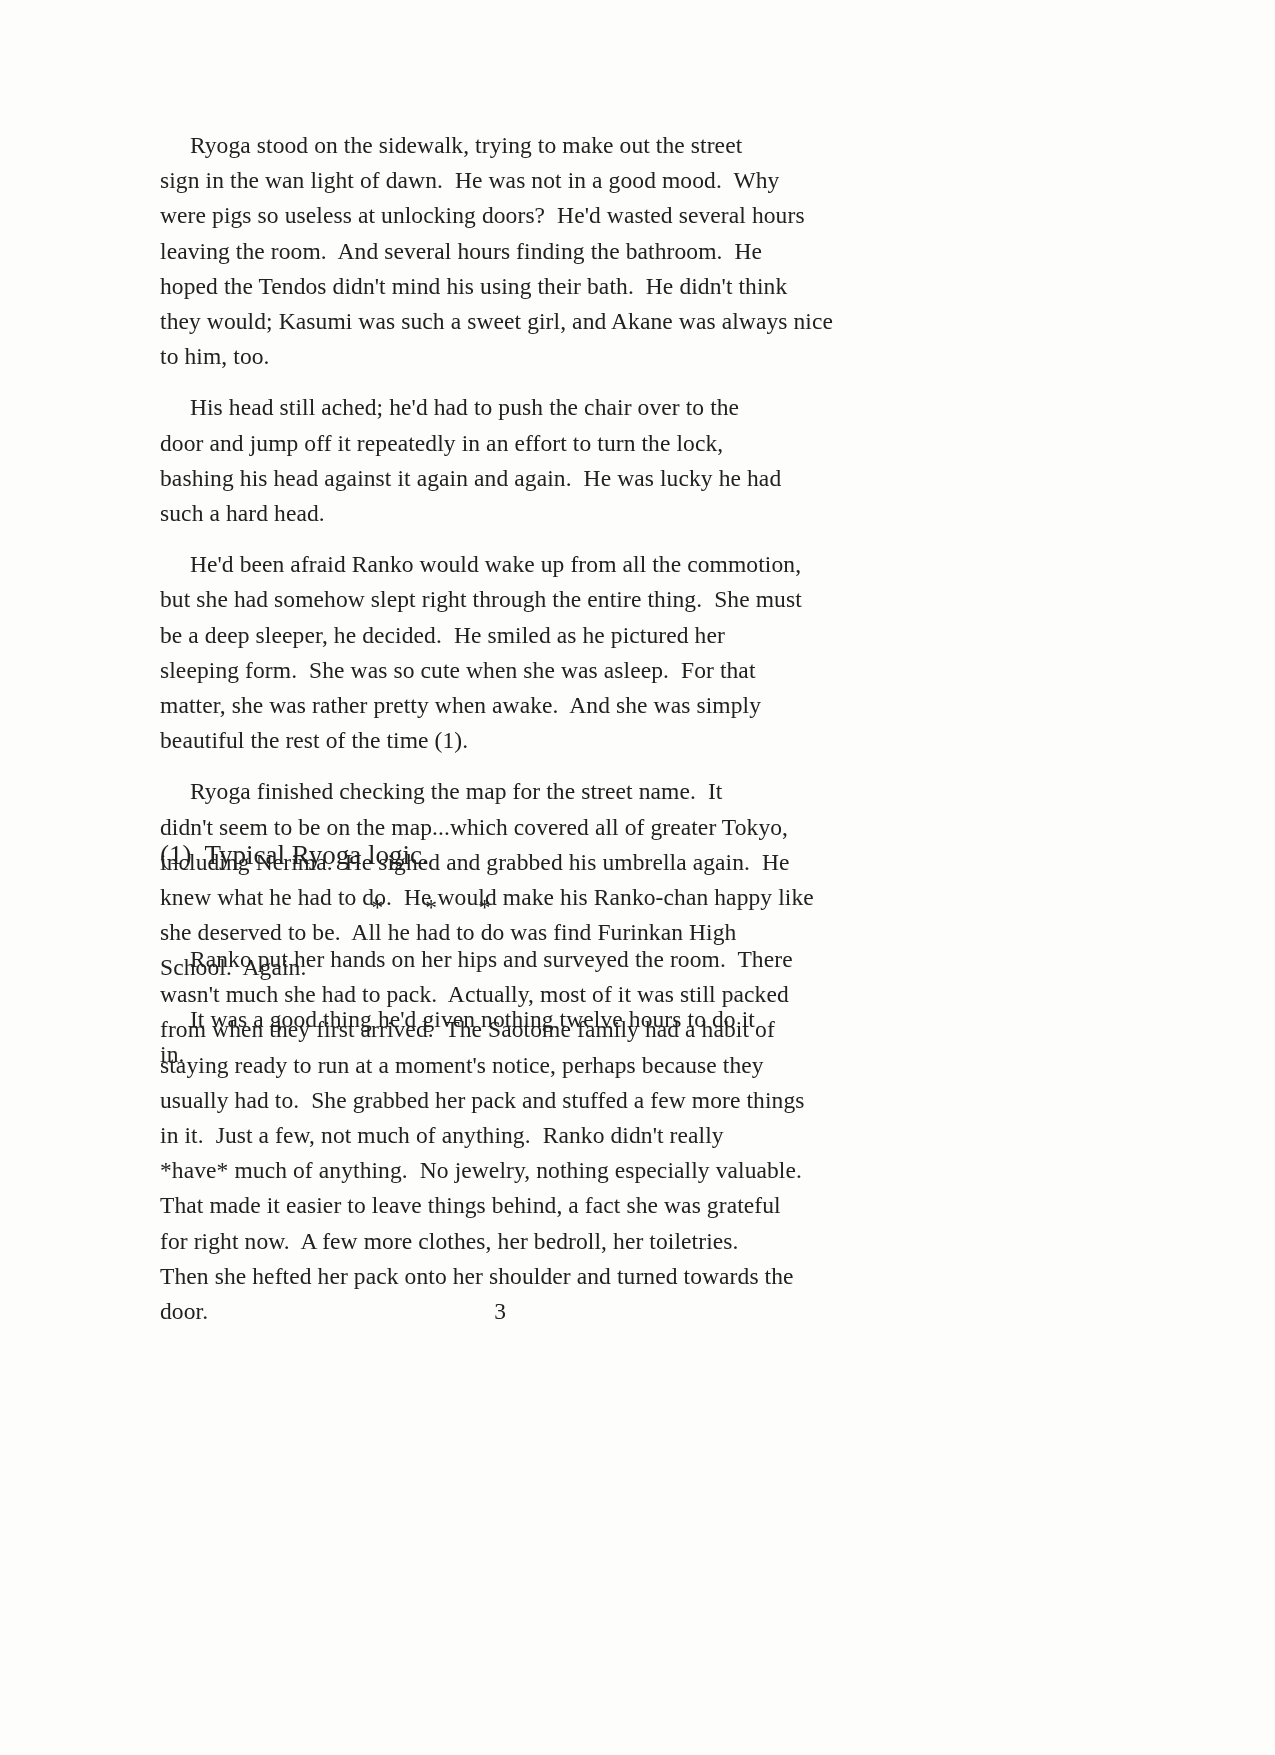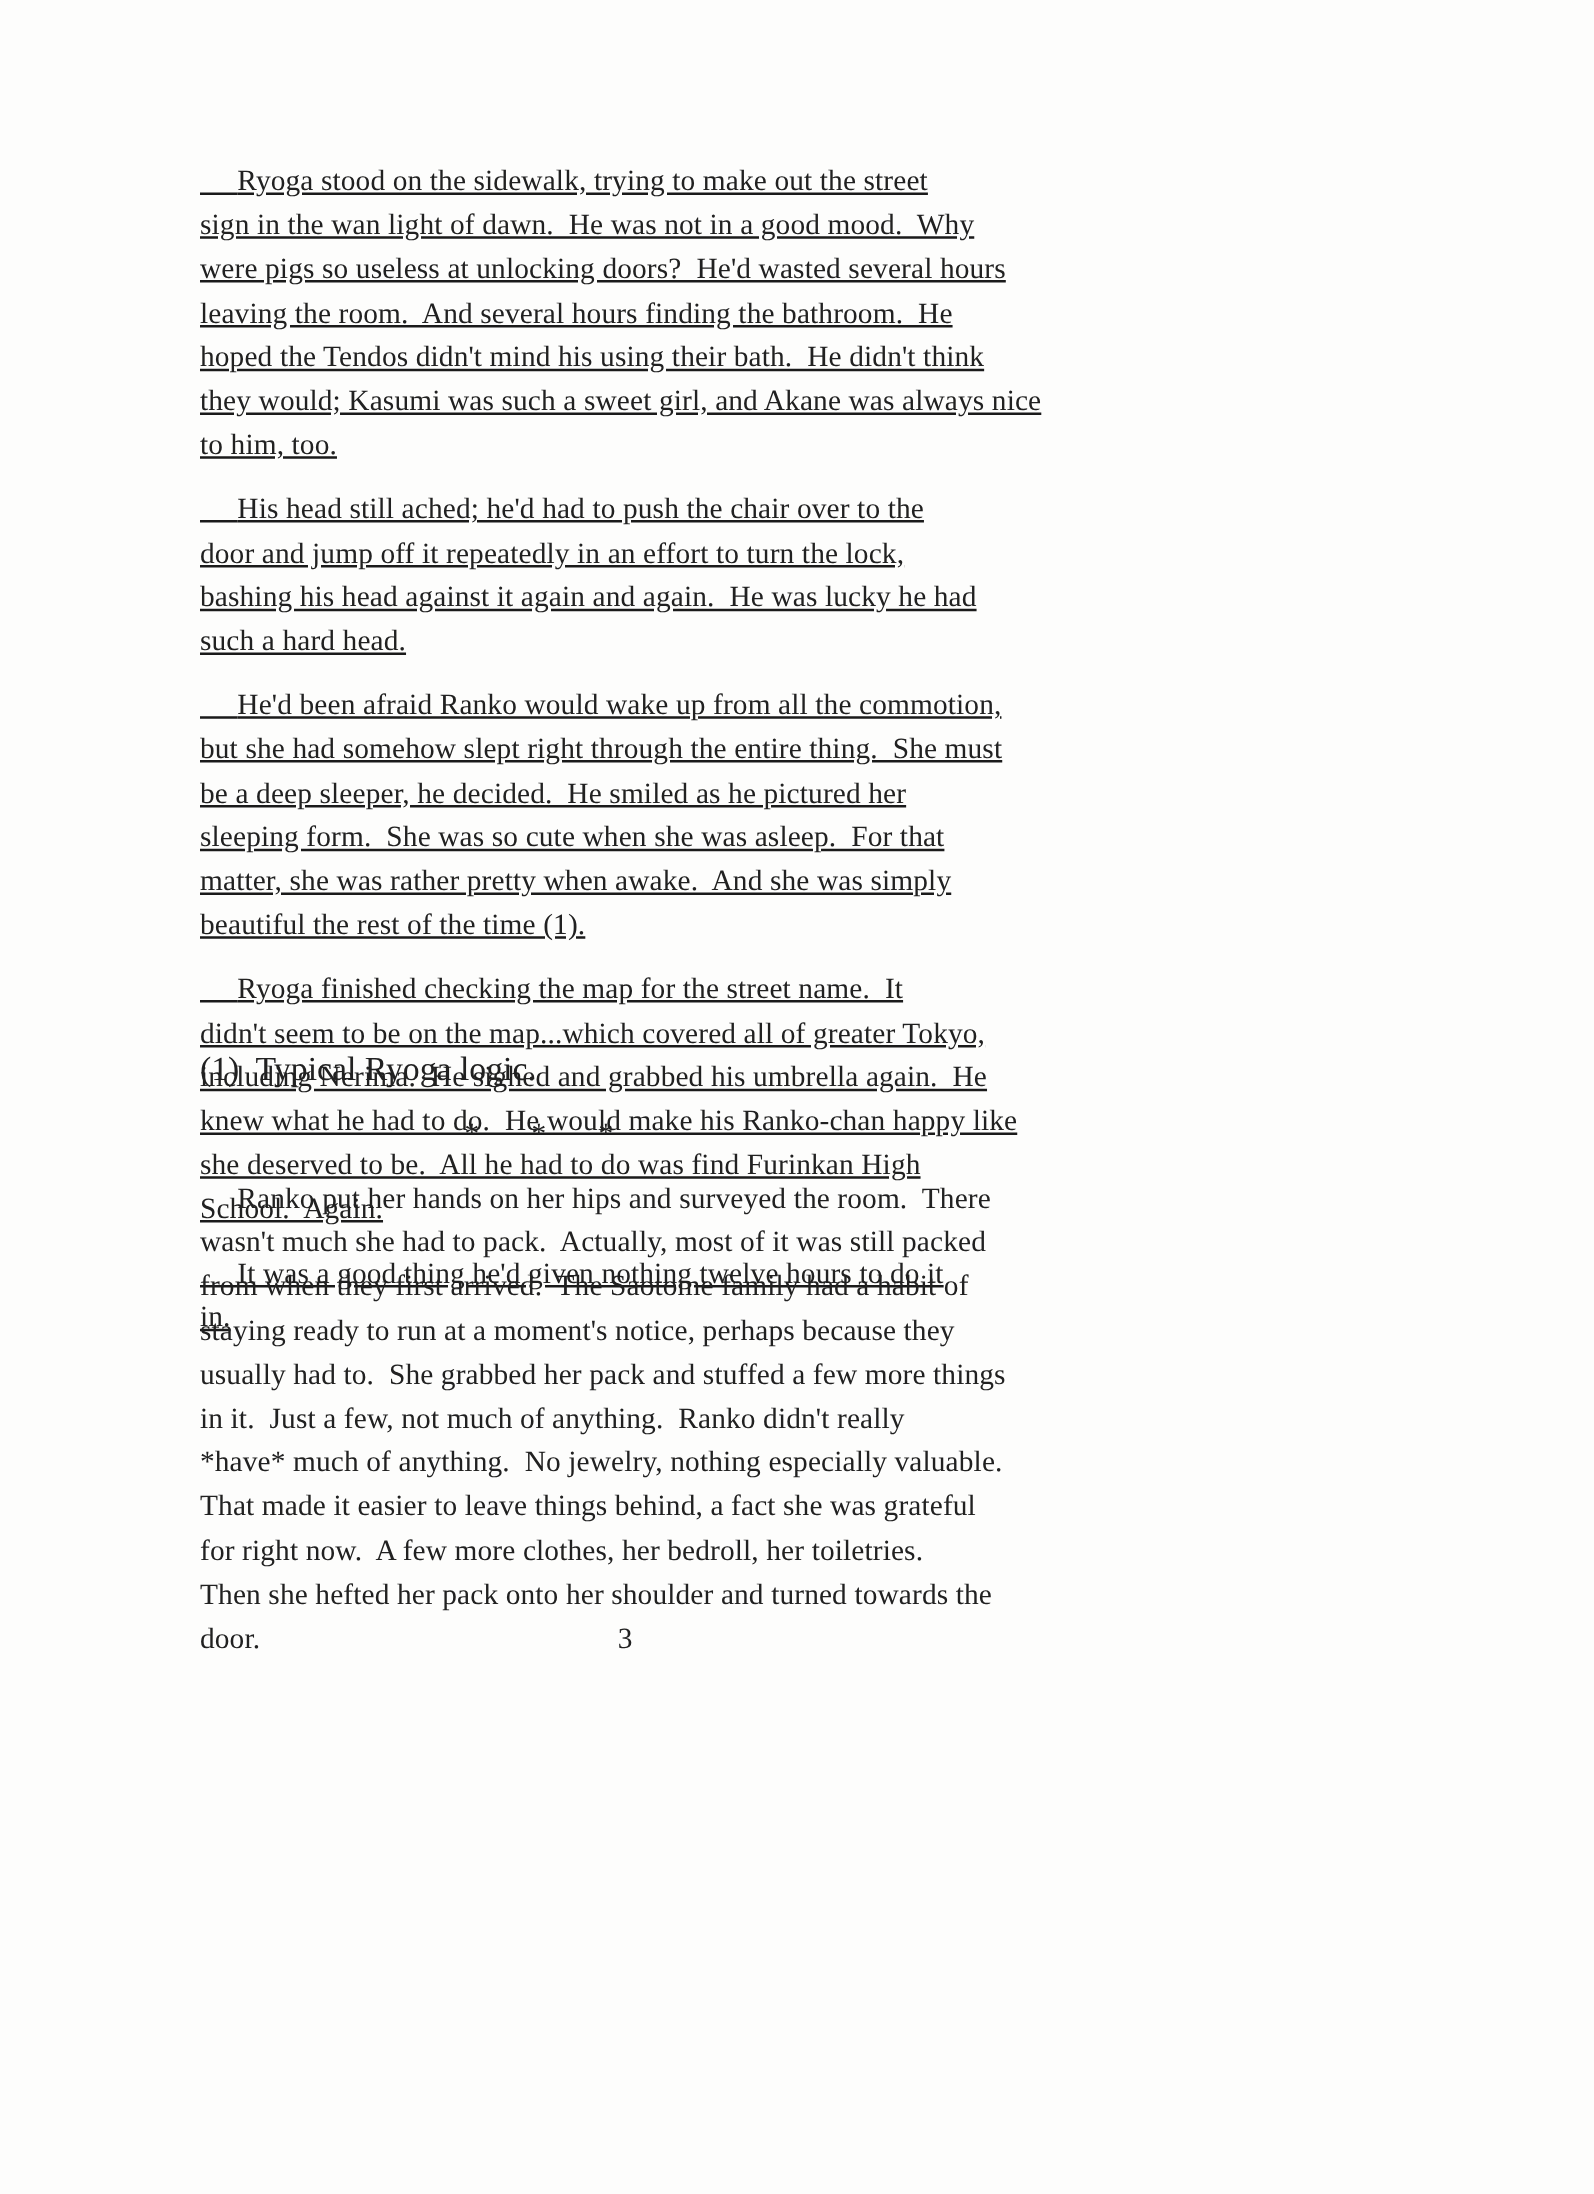--- a/index.html
+++ b/index.html
@@ -19,21 +19,20 @@
     left: 0; top: 0;
     width: 1275px;
     height: 1755px;
     background: #fdfdfc;
   }
   .text-column {
     position: absolute;
     left: 160px;
     top: 128px;
     width: 790px;
-    text-decoration: underline;
   }
   p.para {
     margin: 0;
     font-size: 23.5px;
     line-height: 35.2px;
     text-align: left;
     white-space: pre-wrap;
     text-indent: 0;
     letter-spacing: 0.1px;
     color: #212121;

